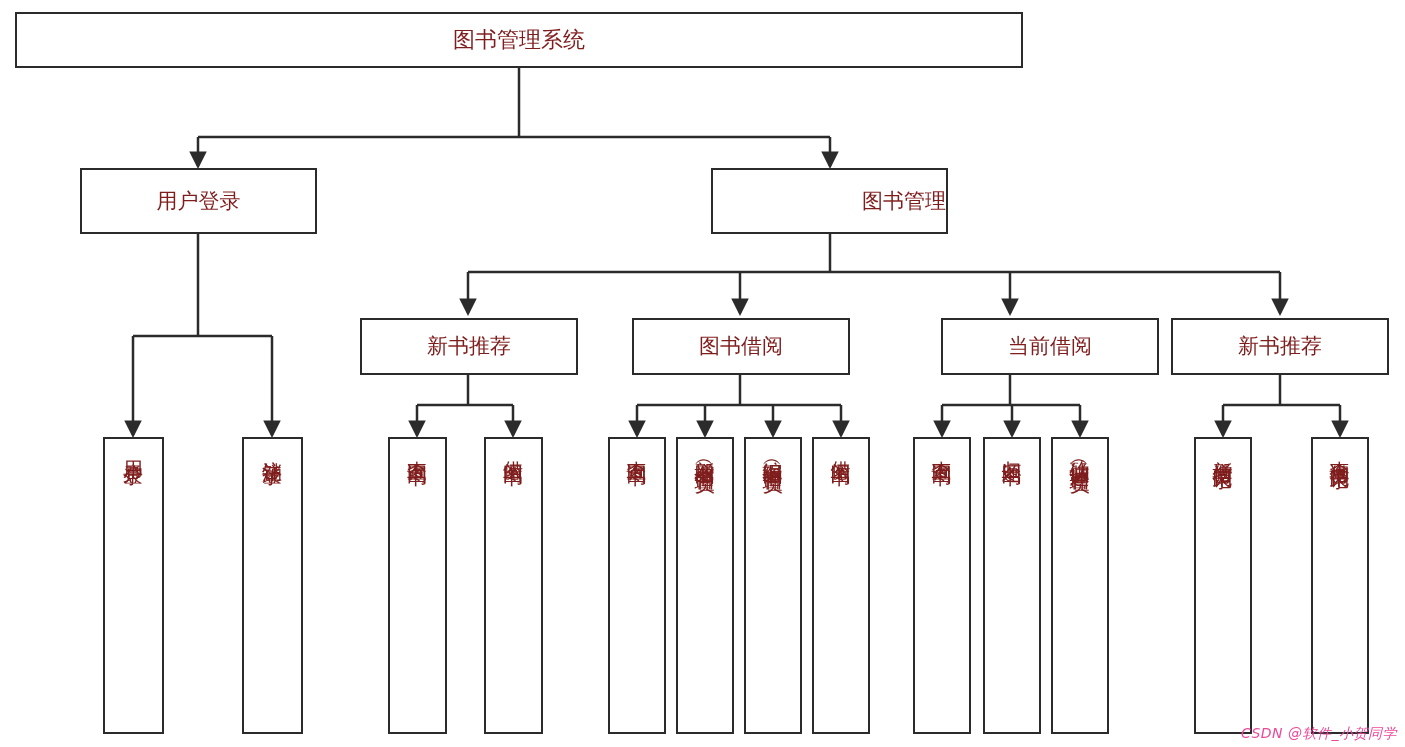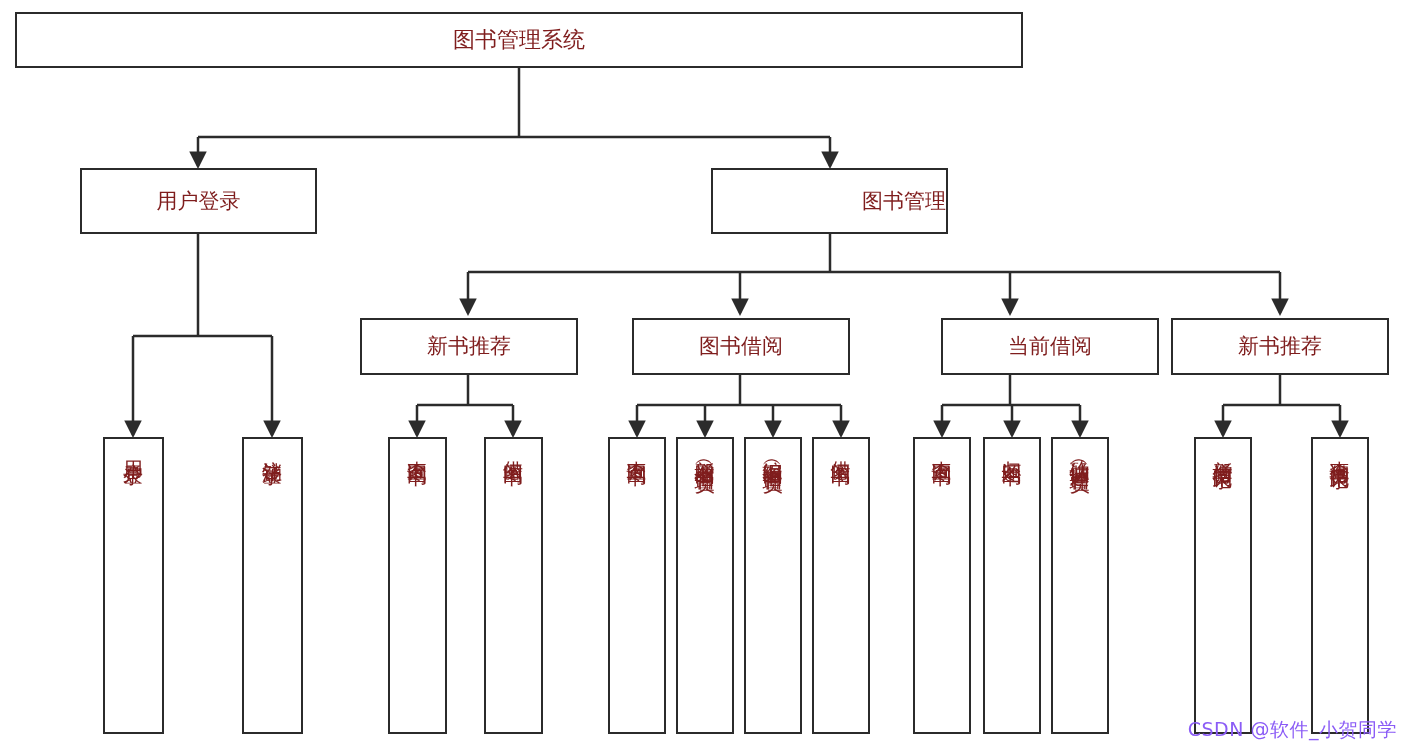--- a/index.html
+++ b/index.html
@@ -60,25 +60,26 @@
     text-orientation: upright;
     font-size: 20px;
     letter-spacing: 2px;
     line-height: 1;
     white-space: normal;
   }
   #watermark {
     position: absolute;
     right: 8px;
     bottom: 4px;
-    font-size: 19px;
-    color: #8b5cf6;
+    font-size: 14px;
+    color: #ec4899;
     letter-spacing: 0.5px;
     user-select: none;
     pointer-events: none;
+    font-style: italic;
   }
 </style>
 </head>
 <body>
 
 <div id="diagram-root">
 
   <svg class="edges" viewBox="0 0 1405 747" xmlns="http://www.w3.org/2000/svg">
     <defs>
       <marker id="arrow" viewBox="0 0 12 12" refX="10" refY="6" markerWidth="7" markerHeight="7" orient="auto-start-reverse">

